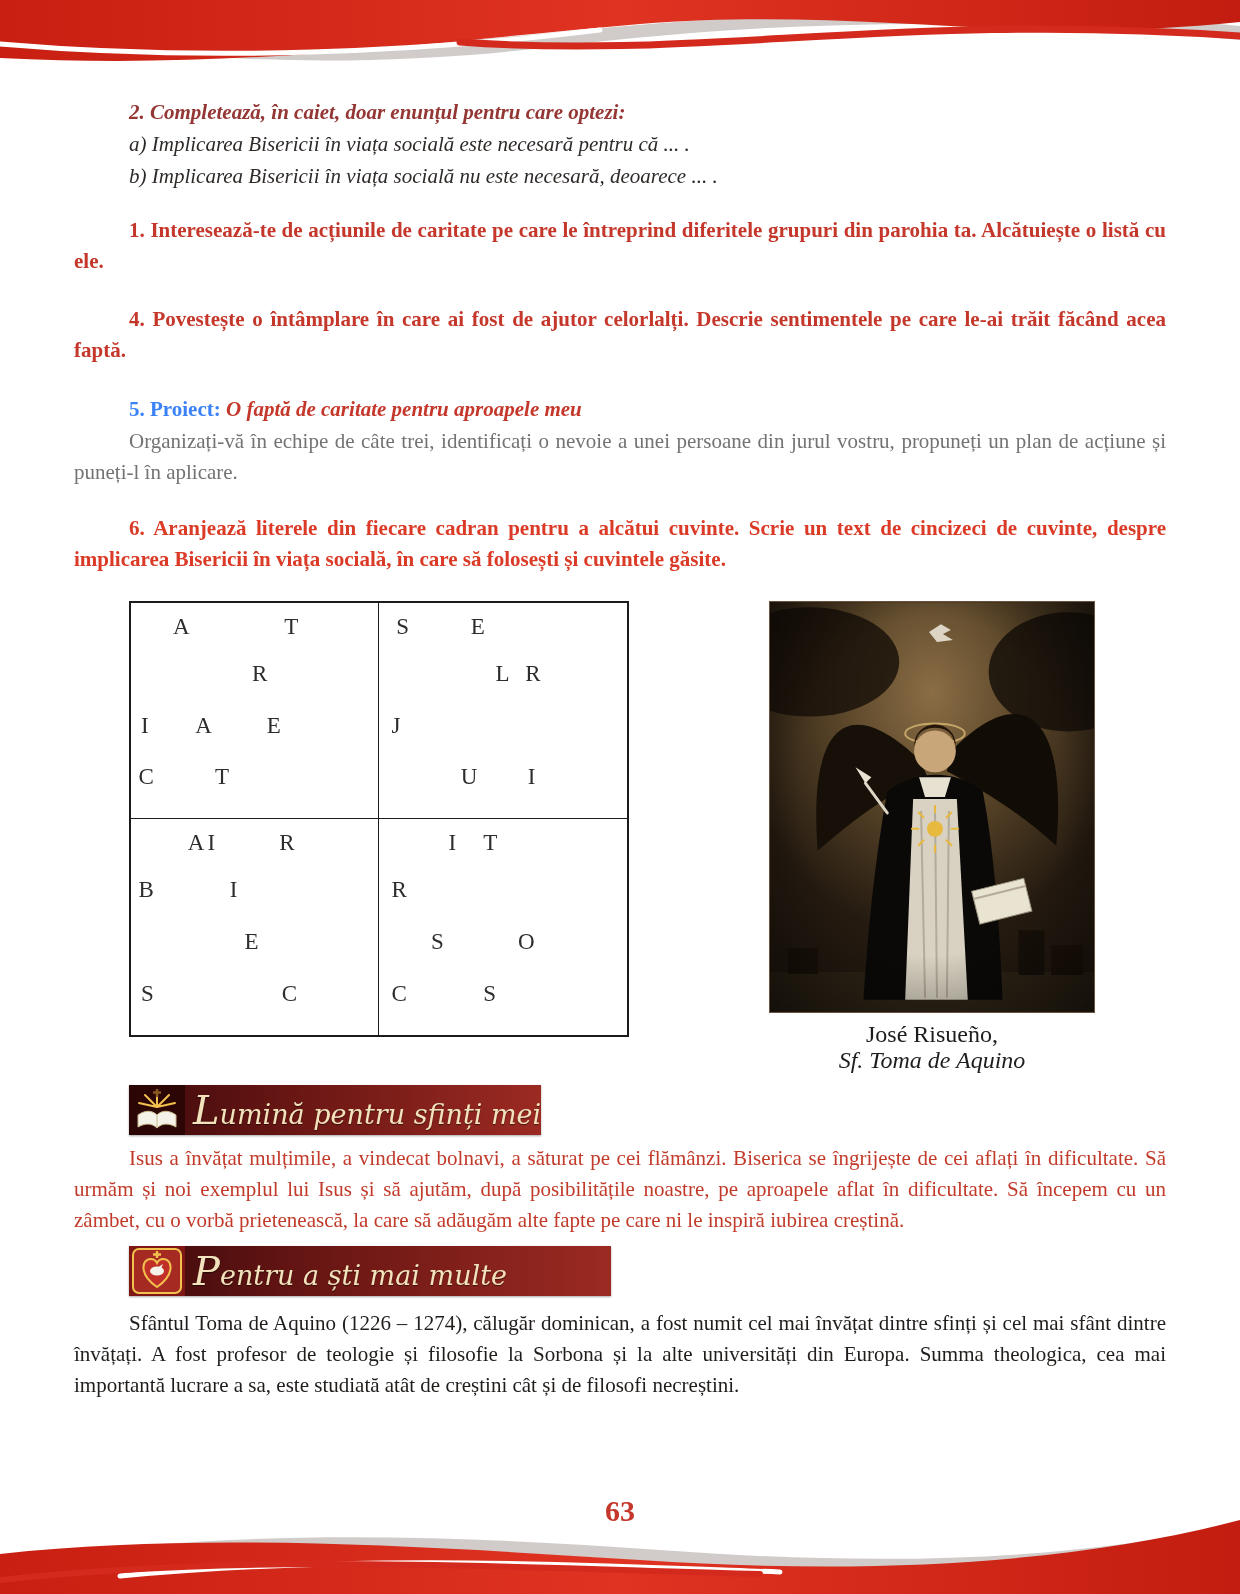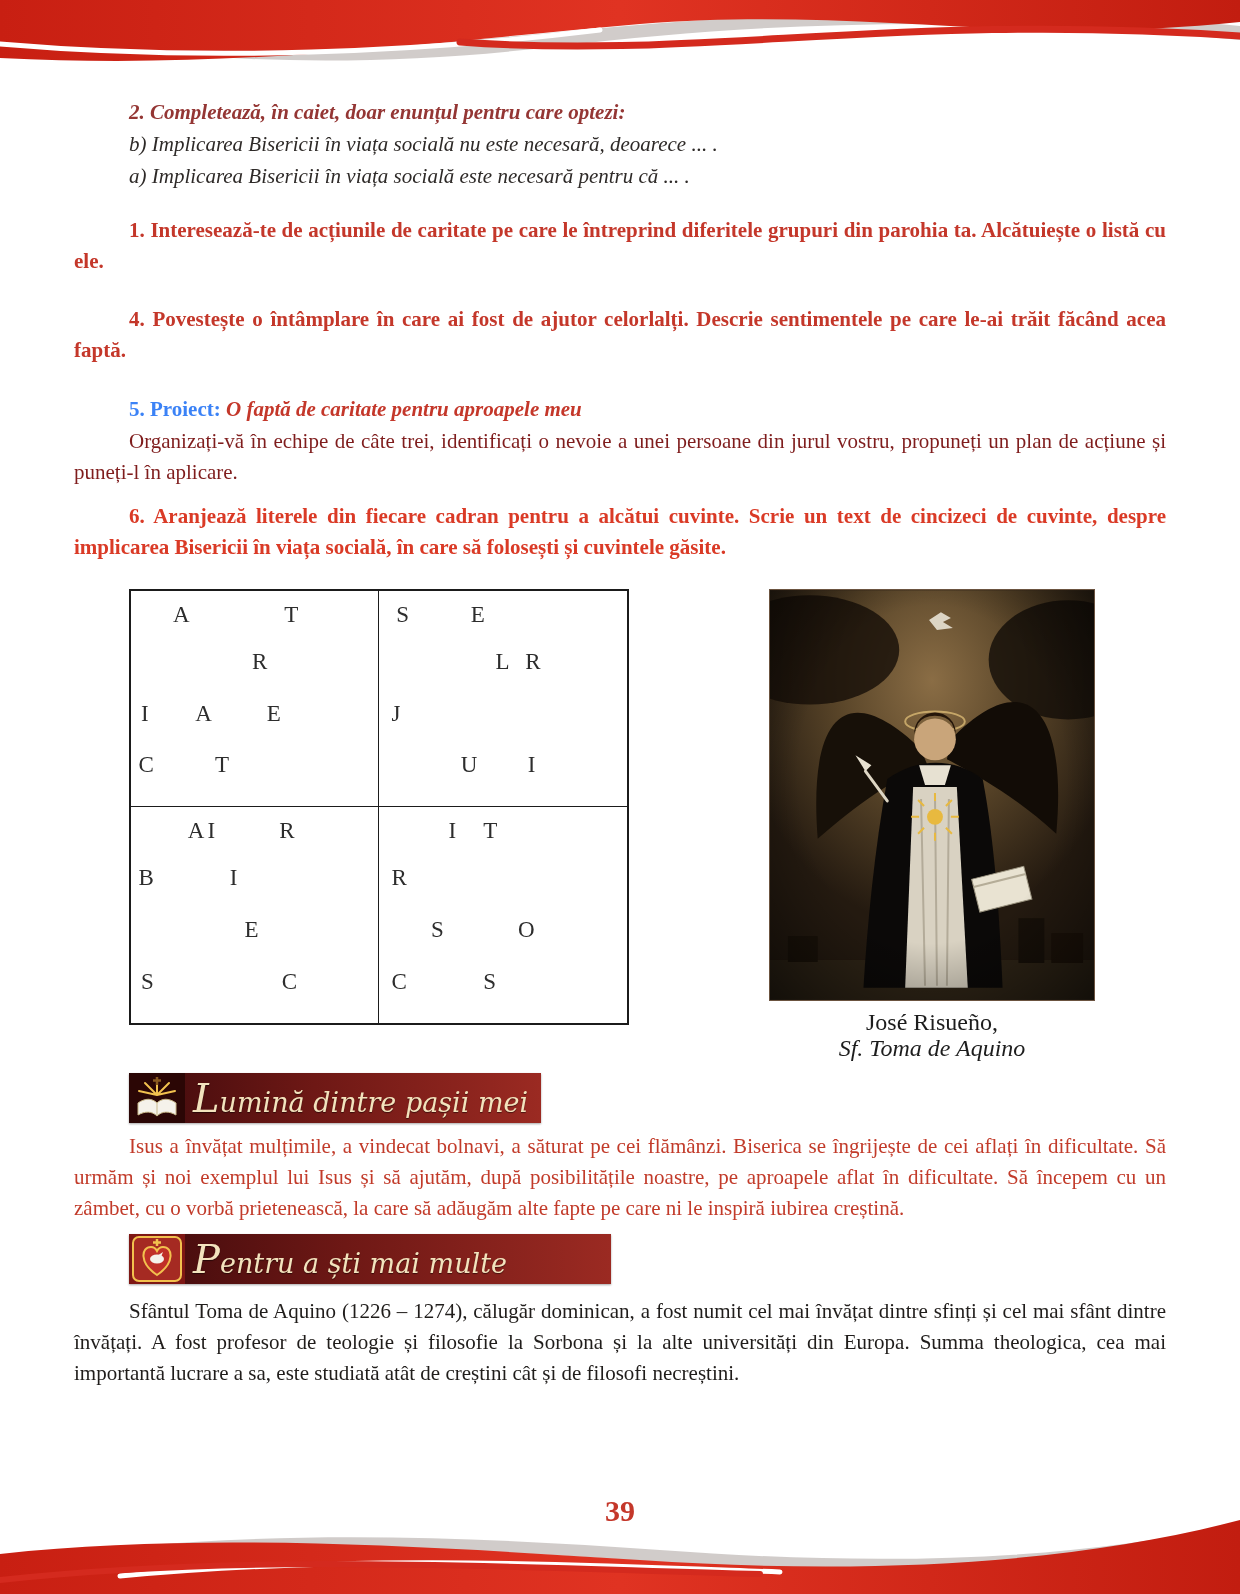--- a/index.html
+++ b/index.html
@@ -18,21 +18,21 @@
   .indent { text-indent:55px; }
 
   .ex2-block { margin-left:55px; margin-bottom:23px;font-style:italic; }
   .heading-maroon { color:#943634; font-weight:bold; font-size:21px; line-height:32px; }
   .plain-line { font-size:21px; line-height:32px; color:#2e2a28; }
 
   .ex-red { color:#c4372a; font-weight:bold; margin-bottom:27px; }
   .ex5-head { font-size:21px; line-height:32px; margin-bottom:1px; text-indent:55px; }
   .ex5-label { color:#3b82f6; font-weight:bold; }
   .ex5-title { color:#c4372a; font-weight:bold; font-style:italic; }
-  .blue-para { color:#7f1d1d; margin-bottom:13px; }
+  .blue-para { color:#737373; margin-bottom:25px; }
   .ex6 { color:#da3a26; font-weight:bold; margin-bottom:26px; }
 
   .media-row { display:flex; align-items:flex-start; margin-left:55px; }
   .letter-grid {
     width:500px; height:436px; border:2px solid #1b1b1b;
     display:grid; grid-template-columns:1fr 1fr; grid-template-rows:1fr 1fr;
     background:#fff;
   }
   .quadrant { position:relative; }
   .quadrant.q0 { border-right:1px solid #1b1b1b; border-bottom:1px solid #1b1b1b; }
@@ -84,22 +84,22 @@
   <path d="M0 30 C 180 64, 360 70, 560 46 C 760 22, 980 14, 1240 40 L 1240 26 C 1000 2, 780 10, 560 32 C 360 52, 190 52, 0 18 Z" fill="#b9b0ae" opacity="0.65"></path>
   <path d="M0 0 L 1240 0 L 1240 22 C 1010 46, 860 6, 640 24 C 430 42, 240 70, 0 58 Z" fill="url(#redTop)"></path>
   <path d="M0 44 C 210 62, 420 52, 600 30" stroke="#ffffff" stroke-width="5" fill="none" stroke-linecap="round"></path>
   <path d="M460 42 C 700 60, 900 12, 1240 36" stroke="#d42a1e" stroke-width="7" fill="none" stroke-linecap="round"></path>
 </svg>
 
 <div class="content">
 
   <div class="ex2-block">
     <div class="heading-maroon">2. Completează, în caiet, doar enunțul pentru care optezi:</div>
+    <div class="plain-line">a) Implicarea Bisericii în viața socială este necesară pentru că ... .</div>
     <div class="plain-line">b) Implicarea Bisericii în viața socială nu este necesară, deoarece ... .</div>
-    <div class="plain-line">a) Implicarea Bisericii în viața socială este necesară pentru că ... .</div>
   </div>
 
   <p class="para indent ex-red">1. Interesează-te de acțiunile de caritate pe care le întreprind diferitele grupuri din parohia ta. Alcătuiește o listă cu ele.</p>
 
   <p class="para indent ex-red">4. Povestește o întâmplare în care ai fost de ajutor celorlalți. Descrie sentimentele pe care le-ai trăit făcând acea faptă.</p>
 
   <p class="ex5-head"><span class="ex5-label">5. Proiect: </span><span class="ex5-title">O faptă de caritate pentru aproapele meu</span></p>
   <p class="para indent blue-para">Organizați-vă în echipe de câte trei, identificați o nevoie a unei persoane din jurul vostru, propuneți un plan de acțiune și puneți-l în aplicare.</p>
 
   <p class="para indent ex6">6. Aranjează literele din fiecare cadran pentru a alcătui cuvinte. Scrie un text de cincizeci de cuvinte, despre implicarea Bisericii în viața socială, în care să folosești și cuvintele găsite.</p>
@@ -207,42 +207,42 @@
   <div class="banner banner-1">
     <svg class="banner-icon" viewBox="0 0 56 50">
       <rect width="56" height="50" fill="#2b0605"></rect>
       <g stroke="#f2c14e" stroke-width="2" stroke-linecap="round">
         <path d="M28 22 L 28 8 M28 22 L 16 10 M28 22 L 40 10 M28 22 L 10 18 M28 22 L 46 18"></path>
       </g>
       <path d="M28 4 v8 M24 7.5 h8" stroke="#8a5a20" stroke-width="2.5"></path>
       <path d="M9 30 C 16 25, 23 25, 28 30 C 33 25, 40 25, 47 30 L 47 42 C 40 38, 33 38, 28 43 C 23 38, 16 38, 9 42 Z" fill="#f5f2ea" stroke="#c9b98a" stroke-width="1"></path>
       <line x1="28" y1="30" x2="28" y2="43" stroke="#c9b98a" stroke-width="1"></line>
     </svg>
-    <div class="banner-title">Lumină dintre pașii mei</div>
+    <div class="banner-title">Lumină pentru sfinți mei</div>
   </div>
 
   <p class="para indent red-para">Isus a învățat mulțimile, a vindecat bolnavi, a săturat pe cei flămânzi. Biserica se îngrijește de cei aflați în dificultate. Să urmăm și noi exemplul lui Isus și să ajutăm, după posibilitățile noastre, pe aproapele aflat în dificultate. Să începem cu un zâmbet, cu o vorbă prietenească, la care să adăugăm alte fapte pe care ni le inspiră iubirea creștină.</p>
 
   <div class="banner banner-2">
     <svg class="banner-icon" viewBox="0 0 56 50">
       <rect width="56" height="50" fill="#7e1714"></rect>
       <rect x="4" y="3" width="48" height="44" rx="6" fill="#a52a22" stroke="#f2c14e" stroke-width="2"></rect>
       <path d="M28 12 v-7 M24 8.5 h8" stroke="#f2c14e" stroke-width="2.5"></path>
       <path d="M28 41 C 10 29, 12 13, 22 13 C 26 13, 28 17, 28 17 C 28 17, 30 13, 34 13 C 44 13, 46 29, 28 41 Z" fill="#c03028" stroke="#f2c14e" stroke-width="2"></path>
       <ellipse cx="28" cy="25" rx="7" ry="4.5" fill="#f5f2ea"></ellipse>
       <path d="M28 22 l6 -4 l-2 5 Z" fill="#f5f2ea"></path>
     </svg>
     <div class="banner-title">Pentru a ști mai multe</div>
   </div>
 
   <p class="para indent black-para"><span>Sfântul Toma de Aquino (1226 – 1274), călugăr dominican, a fost numit cel mai învățat dintre sfinți și cel mai sfânt dintre învățați. A fost profesor de teologie și filosofie la Sorbona și la alte universități din Europa. </span><span class="italic">Summa theologica</span><span>, cea mai importantă lucrare a sa, este studiată atât de creștini cât și de filosofi necreștini.</span></p>
 
 </div>
 
-<div class="page-num">39</div>
+<div class="page-num">63</div>
 
 <svg class="deco deco-bottom" width="1240" height="84" viewBox="0 0 1240 84">
   <defs>
     <linearGradient id="redBot" x1="0" y1="0" x2="1" y2="0">
       <stop offset="0" stop-color="#c81f12"></stop>
       <stop offset="0.5" stop-color="#e03322"></stop>
       <stop offset="1" stop-color="#c21d10"></stop>
     </linearGradient>
   </defs>
   <path d="M0 52 C 240 16, 460 26, 660 40 C 880 56, 1060 52, 1240 14 L 1240 26 C 1080 58, 880 68, 660 52 C 470 38, 250 28, 0 64 Z" fill="#b9b0ae" opacity="0.65"></path>

